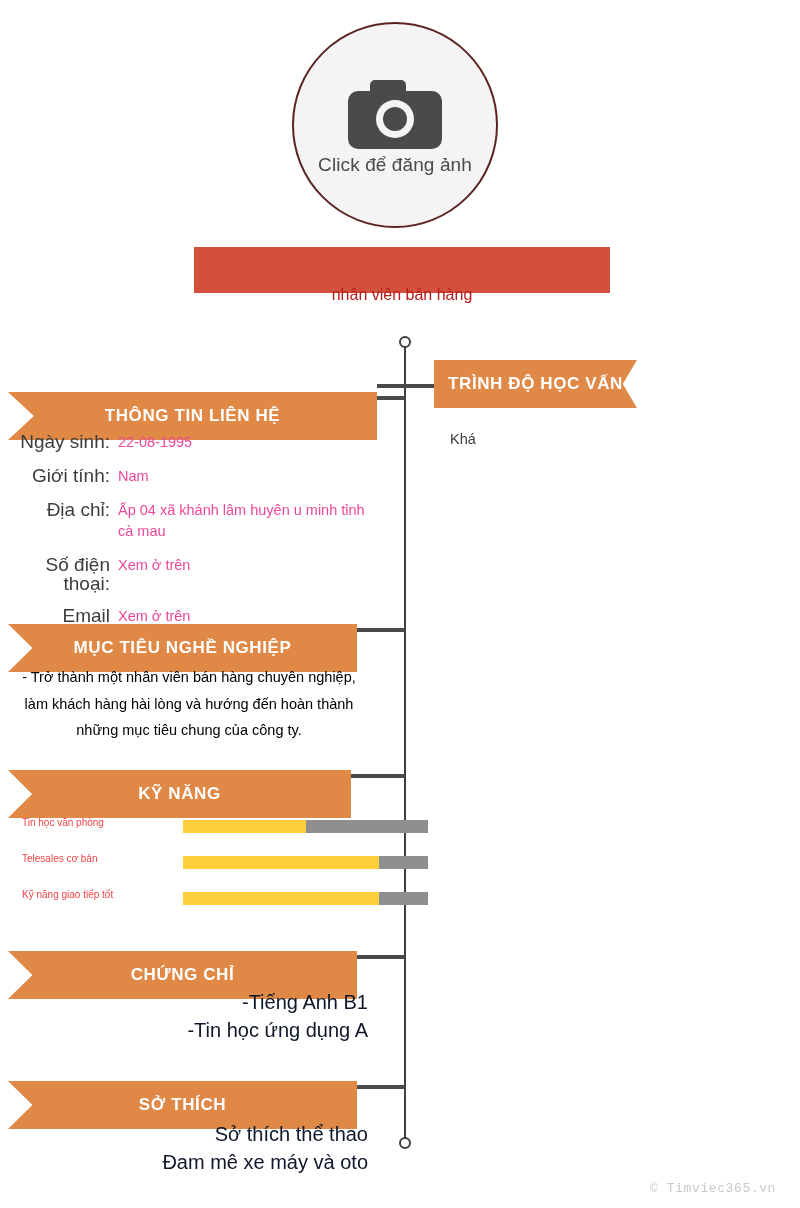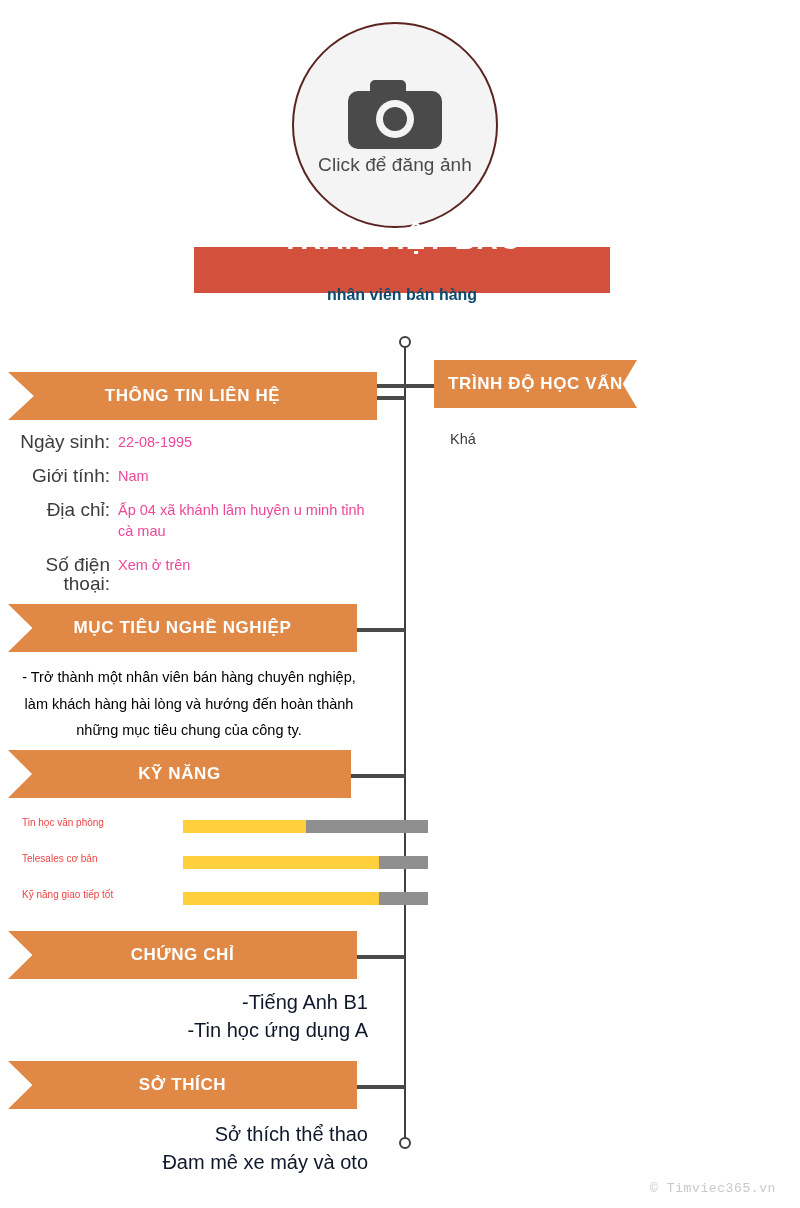--- a/index.html
+++ b/index.html
@@ -63,22 +63,22 @@
     letter-spacing: 1.2px;
     line-height: 34px;
   }
   .job-title {
     position: absolute;
     left: 194px;
     top: 286px;
     width: 416px;
     text-align: center;
     font-size: 16px;
-    color: #0c4a6e;
-    font-weight: 700;
+    color: #b91c1c;
+    font-weight: 400;
   }
 
   
   .timeline-line {
     position: absolute;
     left: 404px;
     top: 345px;
     width: 2px;
     height: 798px;
     background: #3f3f3f;
@@ -107,20 +107,21 @@
     position: absolute;
     height: 48px;
     background: #e08845;
     display: flex;
     align-items: center;
     justify-content: center;
   }
   .ribbon.left {
     left: 8px;
     clip-path: polygon(0 0, 100% 0, 100% 100%, 0 100%, 7% 50%);
+    margin-top: 20px;
   }
   .ribbon.right {
     clip-path: polygon(0 0, 100% 0, 93% 50%, 100% 100%, 0 100%);
   }
   .ribbon-title {
     color: #ffffff;
     font-size: 17px;
     font-weight: bold;
     letter-spacing: 0.6px;
     white-space: nowrap;
@@ -252,21 +253,20 @@
   <div class="photo-circle">
     <svg class="camera-icon" viewBox="0 0 112 76">
       <path d="M36 6 h26 a5 5 0 0 1 5 5 v6 h26 a10 10 0 0 1 10 10 v38 a10 10 0 0 1 -10 10 h-74 a10 10 0 0 1 -10 -10 v-38 a10 10 0 0 1 10 -10 h12 v-6 a5 5 0 0 1 5 -5 z" fill="#4a4a4a"></path>
       <circle cx="56" cy="45" r="19" fill="#f4f4f4"></circle>
       <circle cx="56" cy="45" r="12" fill="#4a4a4a"></circle>
     </svg>
     <div class="photo-label">Click để đăng ảnh</div>
   </div>
 
   <div class="name-bar"></div>
-  <div class="name-text">TRẦN VIỆT BẢO</div>
   <div class="job-title">nhân viên bán hàng</div>
 
   <div class="timeline-line"></div>
   <div class="timeline-dot top"></div>
   <div class="timeline-dot bottom"></div>
 
   <div class="connector" style="left:377px; top:384px; width:58px;"></div>
   <div class="connector" style="left:347px; top:396px; width:58px;"></div>
   <div class="connector" style="left:357px; top:628px; width:48px;"></div>
   <div class="connector" style="left:351px; top:774px; width:54px;"></div>

